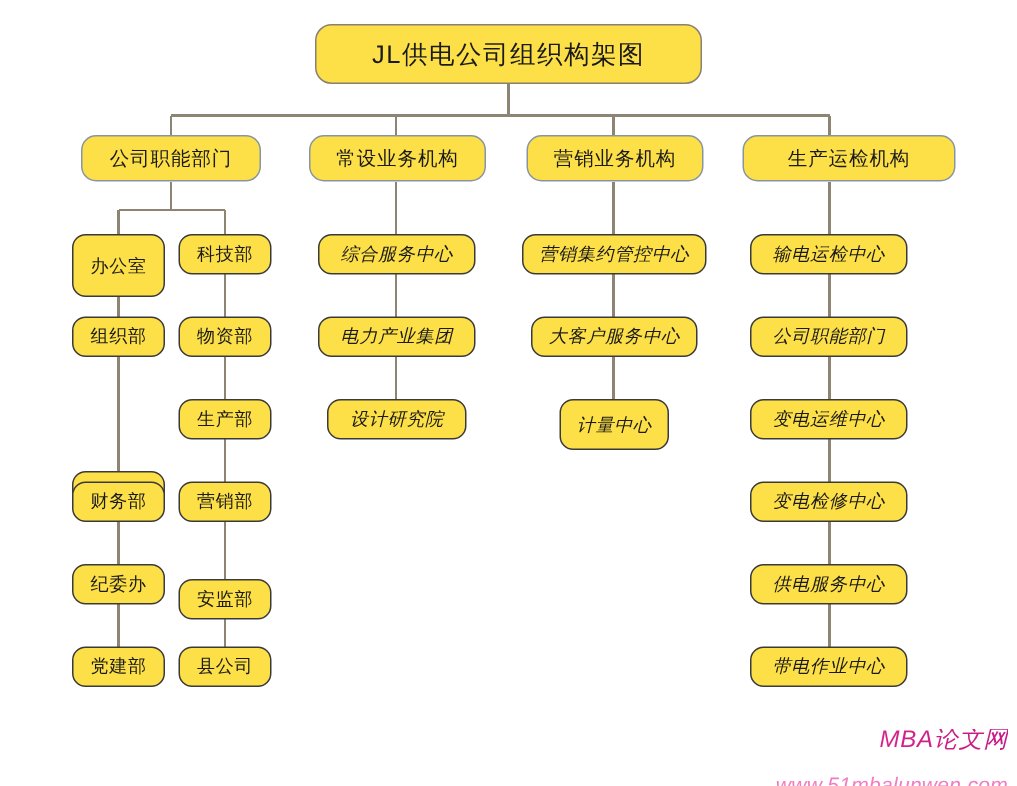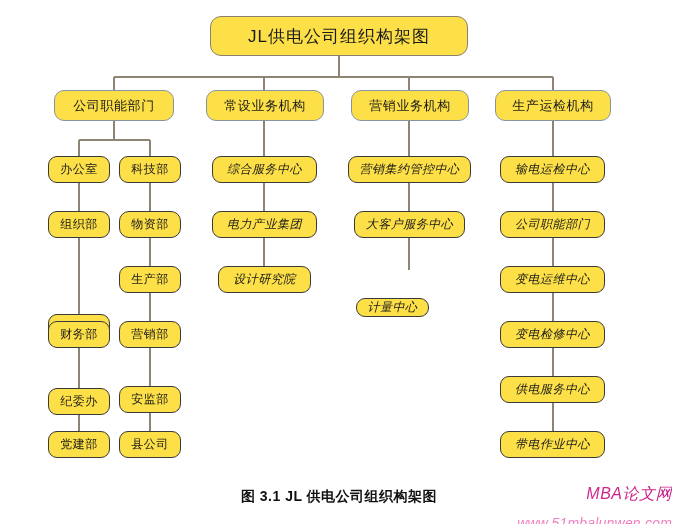--- a/index.html
+++ b/index.html
@@ -117,51 +117,50 @@
 
       <path d="M553,121 L553,455"></path>
     </g>
   </svg>
 
   <div class="node title" style="left:210px;top:16px;width:258px;height:40px;">JL供电公司组织构架图</div>
 
   <div class="node dept" style="left:54px;top:90px;width:120px;height:31px;">公司职能部门</div>
   <div class="node dept" style="left:206px;top:90px;width:118px;height:31px;">常设业务机构</div>
   <div class="node dept" style="left:351px;top:90px;width:118px;height:31px;">营销业务机构</div>
-  <div class="node dept" style="left:495px;top:90px;width:116px;height:31px;">生产运检机构</div>
+  <div class="node dept" style="left:495px;top:90px;width:142px;height:31px;">生产运检机构</div>
 
-  <div class="node leaf" style="left:48px;top:156px;width:62px;height:27px;">办公室</div>
+  <div class="node leaf" style="left:48px;top:156px;width:62px;height:42px;">办公室</div>
   <div class="node leaf" style="left:48px;top:211px;width:62px;height:27px;">组织部</div>
   <div class="node leaf" style="left:48px;top:266px;width:62px;height:27px;margin-top:48px;">发展部</div>
   <div class="node leaf" style="left:48px;top:321px;width:62px;height:27px;">财务部</div>
-  <div class="node leaf" style="left:48px;top:376px;width:62px;height:27px;margin-top:12px;">纪委办</div>
+  <div class="node leaf" style="left:48px;top:376px;width:62px;height:27px;">纪委办</div>
   <div class="node leaf" style="left:48px;top:431px;width:62px;height:27px;">党建部</div>
 
   <div class="node leaf" style="left:119px;top:156px;width:62px;height:27px;">科技部</div>
-  <div class="node leaf" style="left:119px;top:211px;width:62px;height:27px;border-radius:10px;">物资部</div>
+  <div class="node leaf" style="left:119px;top:211px;width:62px;height:27px;">物资部</div>
   <div class="node leaf" style="left:119px;top:266px;width:62px;height:27px;">生产部</div>
   <div class="node leaf" style="left:119px;top:321px;width:62px;height:27px;">营销部</div>
   <div class="node leaf" style="left:119px;top:376px;width:62px;height:27px;margin-top:10px;">安监部</div>
   <div class="node leaf" style="left:119px;top:431px;width:62px;height:27px;">县公司</div>
 
   <div class="node leaf wide" style="left:212px;top:156px;width:105px;height:27px;">综合服务中心</div>
   <div class="node leaf wide" style="left:212px;top:211px;width:105px;height:27px;">电力产业集团</div>
   <div class="node leaf wide" style="left:218px;top:266px;width:93px;height:27px;">设计研究院</div>
 
   <div class="node leaf wide" style="left:348px;top:156px;width:123px;height:27px;">营销集约管控中心</div>
   <div class="node leaf wide" style="left:354px;top:211px;width:111px;height:27px;">大客户服务中心</div>
-  <div class="node leaf wide" style="left:356px;top:266px;width:73px;height:19px;margin-top:32px;">计量中心</div>
+  <div class="node leaf wide" style="left:373px;top:266px;width:73px;height:34px;">计量中心</div>
 
   <div class="node leaf wide" style="left:500px;top:156px;width:105px;height:27px;">输电运检中心</div>
   <div class="node leaf wide" style="left:500px;top:211px;width:105px;height:27px;">公司职能部门</div>
   <div class="node leaf wide" style="left:500px;top:266px;width:105px;height:27px;">变电运维中心</div>
   <div class="node leaf wide" style="left:500px;top:321px;width:105px;height:27px;">变电检修中心</div>
   <div class="node leaf wide" style="left:500px;top:376px;width:105px;height:27px;">供电服务中心</div>
   <div class="node leaf wide" style="left:500px;top:431px;width:105px;height:27px;">带电作业中心</div>
 
-  <div id="caption">图 3.1 JL 供电公司组织构架图</div>
 
   <div id="watermark">
     <span id="wm-brand">MBA论文网</span>
     <span id="wm-url">www.51mbalunwen.com</span>
   </div>
 
 </div>
 
 </body></html>

